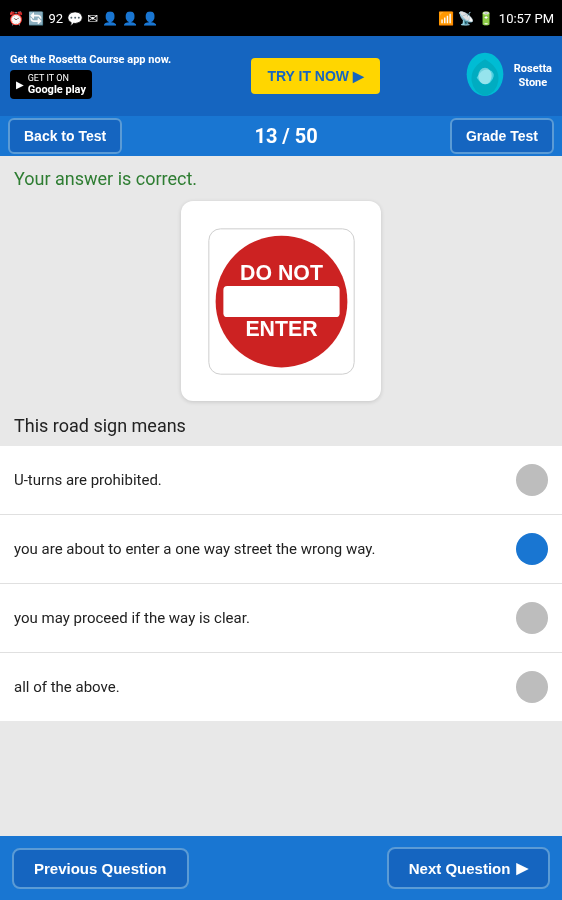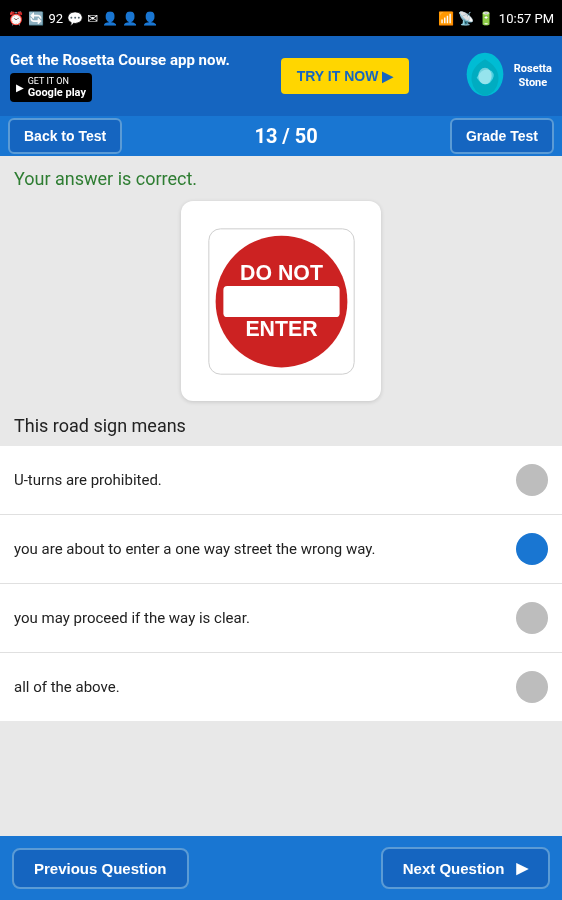--- a/index.html
+++ b/index.html
@@ -43,21 +43,21 @@
       justify-content: space-between;
       padding: 0 10px;
     }
     .ad-left {
       display: flex;
       flex-direction: column;
       color: #fff;
       font-size: 12px;
     }
     .ad-left .ad-title {
-      font-size: 15px;
+      font-size: 11px;
       font-weight: bold;
       margin-bottom: 4px;
     }
     .ad-google-play {
       background: #000;
       border-radius: 4px;
       padding: 3px 6px;
       display: flex;
       align-items: center;
       gap: 4px;
@@ -225,21 +225,21 @@
       border: 2px solid #5b9bd5;
       border-radius: 8px;
       padding: 10px 20px;
       font-size: 15px;
       font-weight: bold;
       cursor: pointer;
     }
     .bottom-btn-right {
       display: flex;
       align-items: center;
-      gap: 12px;
+      gap: 6px;
     }
   </style>
 </head>
 <body>
 
 <div class="status-bar">
   <div class="status-left">
     <span>⏰</span>
     <span>🔄</span>
     <span>92</span>

